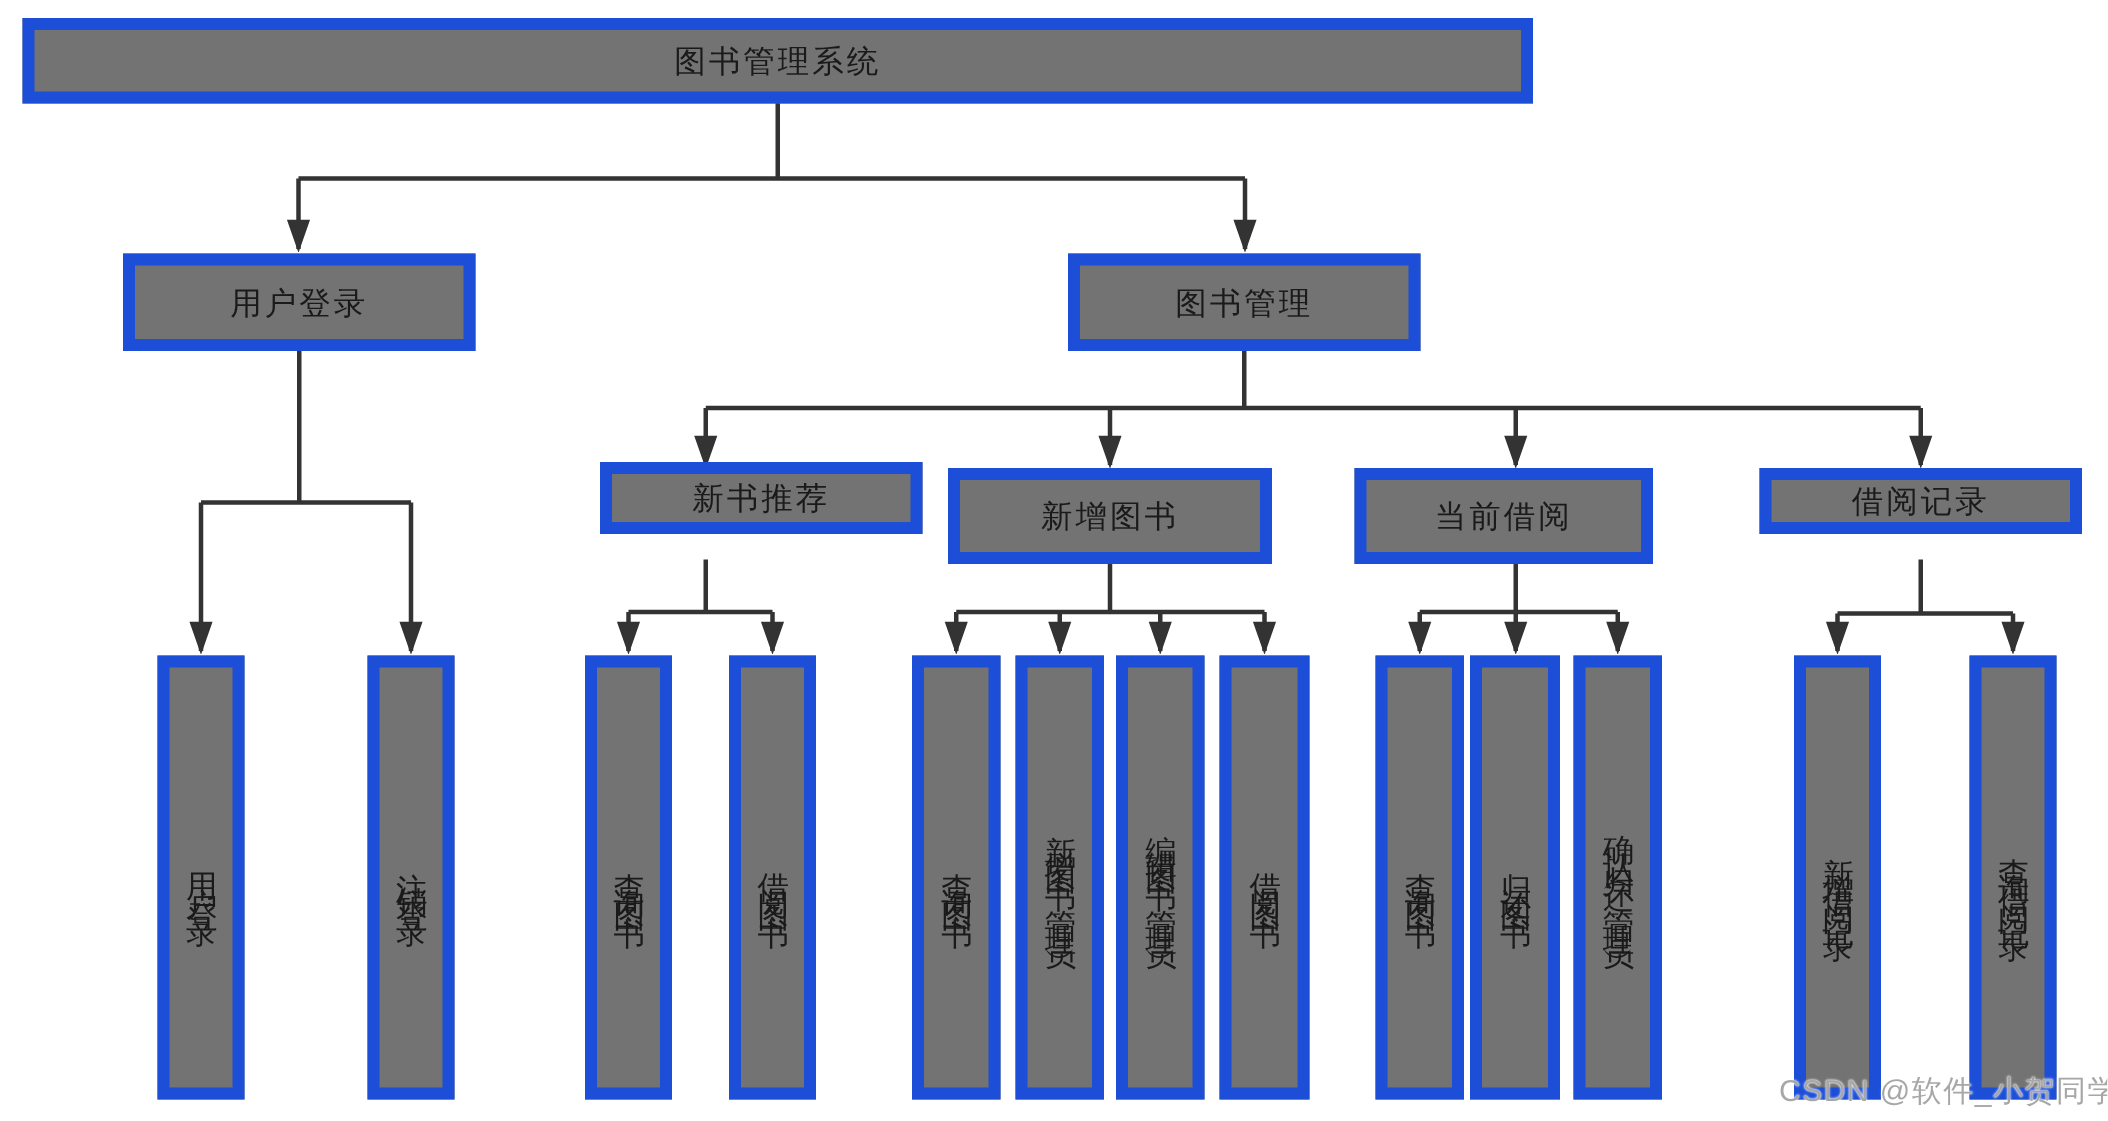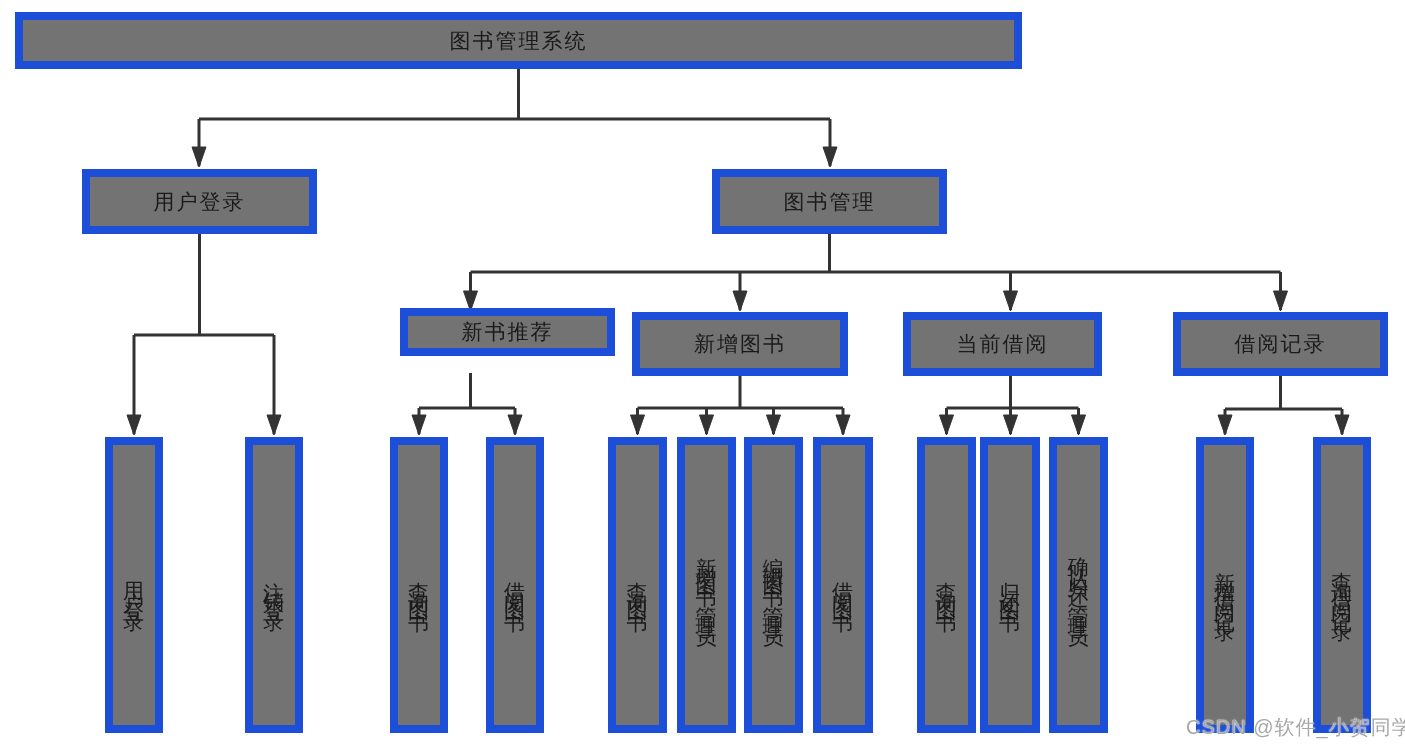--- a/index.html
+++ b/index.html
@@ -43,21 +43,21 @@
     white-space: nowrap;
   }
 
   
   .n-root           { left: 15px;   top: 12px;  width: 1007px; height: 57px; }
   .n-user-login     { left: 82px;   top: 169px; width: 235px;  height: 65px; }
   .n-book-mgmt      { left: 712px;  top: 169px; width: 235px;  height: 65px; }
   .n-new-book       { left: 363px;  top: 308px; width: 215px;  height: 48px; margin-left: 37px; }
   .n-book-borrow    { left: 632px;  top: 312px; width: 216px;  height: 64px; }
   .n-current-borrow { left: 903px;  top: 312px; width: 199px;  height: 64px; }
-  .n-borrow-records { left: 1173px; top: 312px; width: 215px;  height: 64px; }
+  .n-borrow-records { left: 1173px; top: 312px; width: 215px;  height: 44px; }
 
   .leaf { top: 437px; height: 296px; }
   .l-user-login    { left: 105px;  width: 58px; }
   .l-logout        { left: 245px;  width: 58px; }
   .l-query-a       { left: 390px;  width: 58px; }
   .l-borrow-a      { left: 486px;  width: 58px; }
   .l-query-b       { left: 608px;  width: 59px; }
   .l-add-books     { left: 677px;  width: 59px; }
   .l-edit-books    { left: 744px;  width: 59px; }
   .l-borrow-b      { left: 813px;  width: 60px; }

